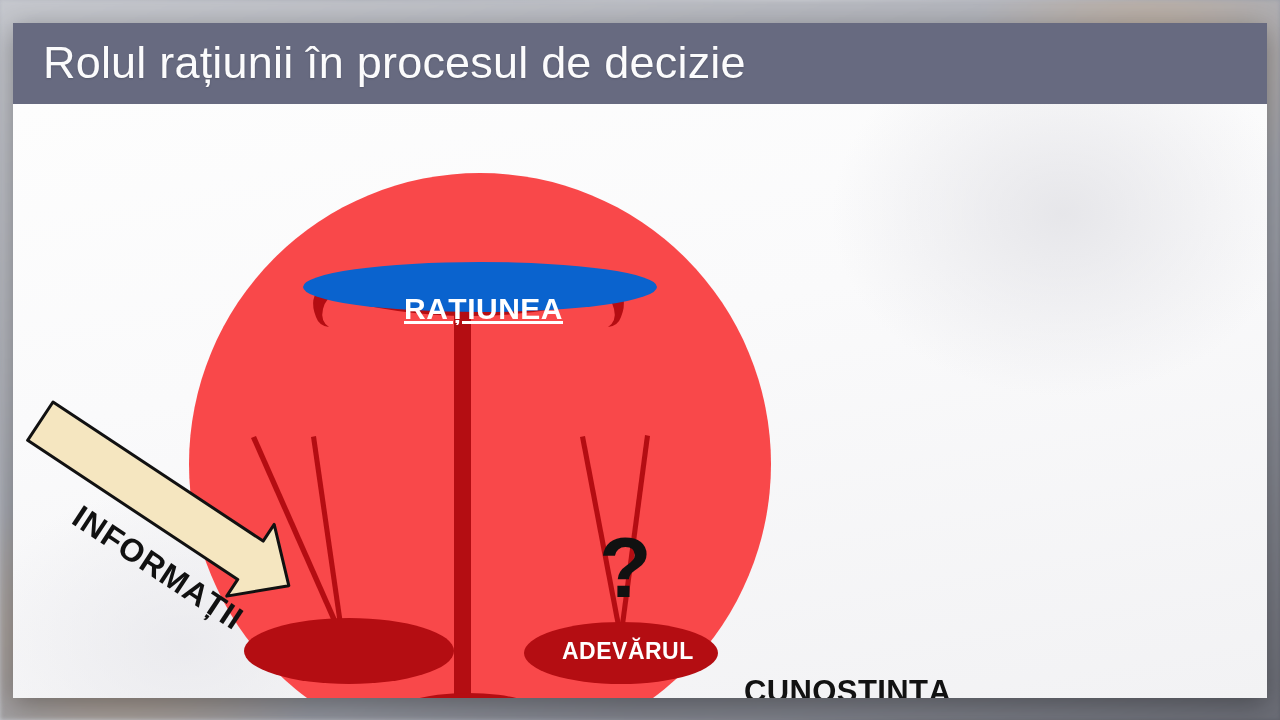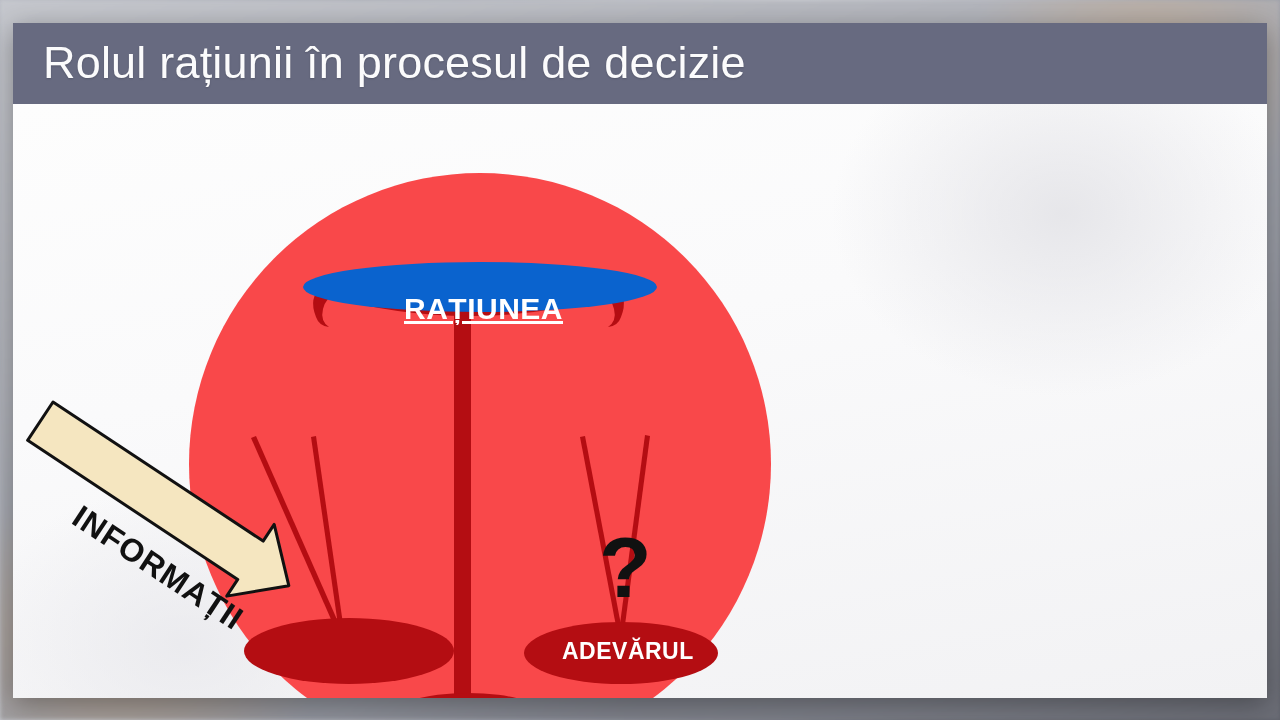--- a/index.html
+++ b/index.html
@@ -207,18 +207,19 @@
         </svg>
       </div>
 
       <div class="art-label" id="label-ratiunea">RAȚIUNEA</div>
 
 
       <div class="art-label" id="label-qmark">?</div>
 
       <div class="art-label" id="label-adevarul">ADEVĂRUL</div>
 
+      <div class="art-label" id="label-cunostinta">CUNOȘTINȚA</div>
 
       <div class="art-label" id="label-informatii">INFORMAȚII</div>
 
     </div>
   </div>
 </div>
 
 </body></html>

